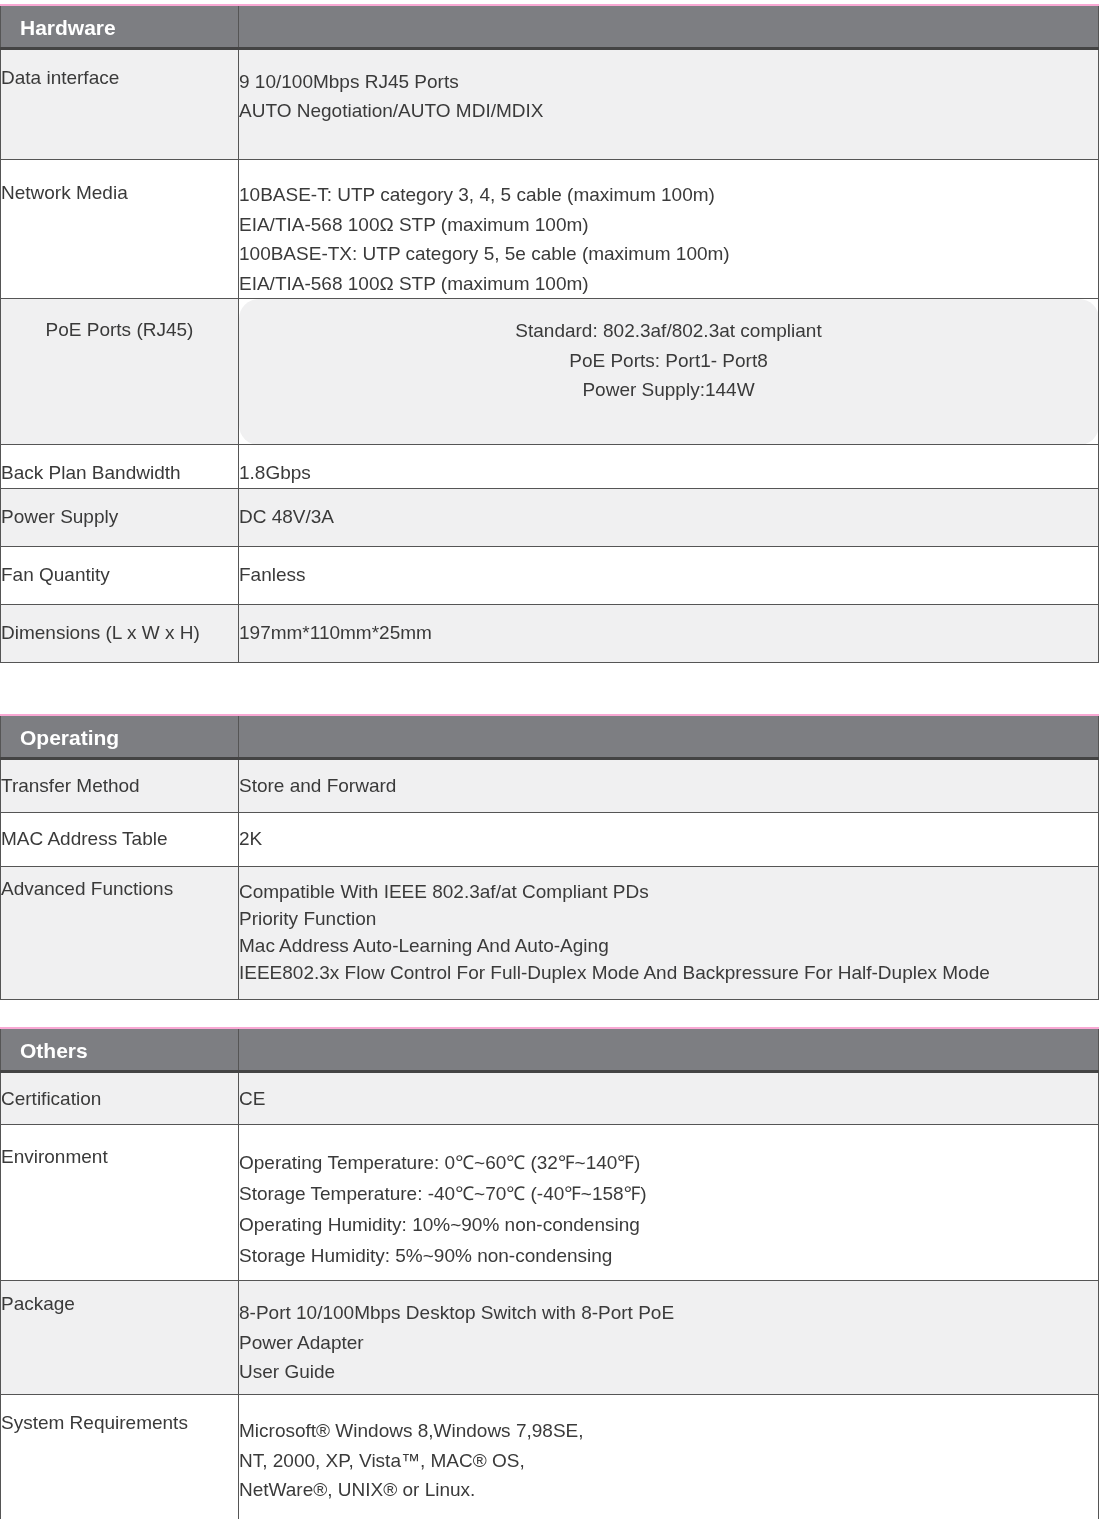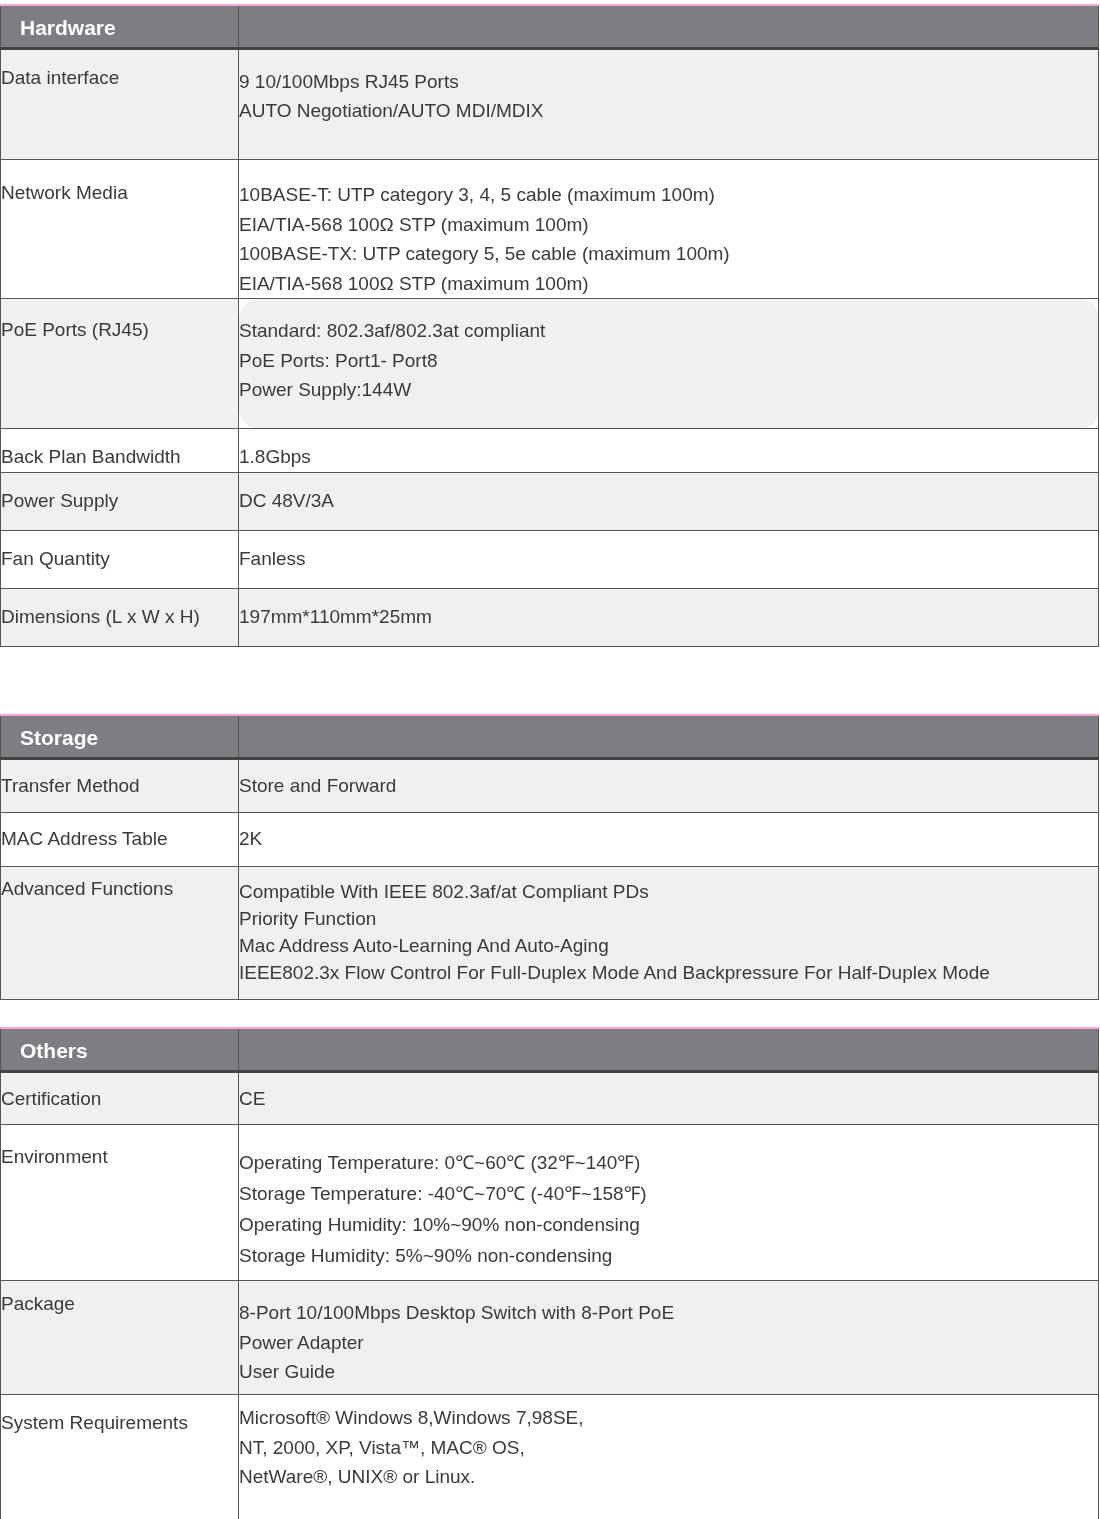--- a/index.html
+++ b/index.html
@@ -39,21 +39,21 @@
   </tr>
   <tr class="row w" style="height:128px;">
     <td class="lbl" style="padding-top:22px;">Network Media</td>
     <td class="val" style="padding-top:20px;line-height:29.5px;">
       <span class="line">10BASE-T: UTP category 3, 4, 5 cable (maximum 100m)</span>
       <span class="line">EIA/TIA-568 100Ω STP (maximum 100m)</span>
       <span class="line">100BASE-TX: UTP category 5, 5e cable (maximum 100m)</span>
       <span class="line">EIA/TIA-568 100Ω STP (maximum 100m)</span>
     </td>
   </tr>
-  <tr class="row g" style="height:130px;">
+  <tr class="row g" style="height:146px;text-align:center;">
     <td class="lbl" style="padding-top:20px;">PoE Ports (RJ45)</td>
     <td class="val" style="padding-top:17px;line-height:29.5px;border-radius:20px;">
       <span class="line">Standard: 802.3af/802.3at compliant</span>
       <span class="line">PoE Ports: Port1- Port8</span>
       <span class="line">Power Supply:144W</span>
     </td>
   </tr>
   <tr class="row w" style="height:44px;">
     <td class="lbl" style="padding-top:17px;">Back Plan Bandwidth</td>
     <td class="val" style="padding-top:17px;">1.8Gbps</td>
@@ -74,21 +74,21 @@
   </table>
 
 <table class="spec-table" style="top:714px;">
   <colgroup>
       <col class="c1">
       <col>
     </colgroup>
   <tbody>
       <tr class="hdr">
     <td>
-          <div class="t">Storage</div>
+          <div class="t">Operating</div>
         </td>
         <td></td>
   </tr>
   <tr class="row g" style="height:54px;">
     <td class="lbl" style="padding-top:15px;">Transfer Method</td>
     <td class="val" style="padding-top:15px;">Store and Forward</td>
   </tr>
   <tr class="row w" style="height:54px;">
     <td class="lbl" style="padding-top:15px;">MAC Address Table</td>
     <td class="val" style="padding-top:15px;">2K</td>
@@ -133,20 +133,20 @@
   <tr class="row g" style="height:114px;">
     <td class="lbl" style="padding-top:12px;">Package</td>
     <td class="val" style="padding-top:17px;line-height:29.5px;">
       <span class="line">8-Port 10/100Mbps Desktop Switch with 8-Port PoE</span>
       <span class="line">Power Adapter</span>
       <span class="line">User Guide</span>
     </td>
   </tr>
   <tr class="row w" style="height:126px;">
     <td class="lbl" style="padding-top:17px;">System Requirements</td>
-    <td class="val" style="padding-top:8px;line-height:29.5px;">
+    <td class="val" style="padding-top:21px;line-height:29.5px;">
       <span class="line">Microsoft® Windows 8,Windows 7,98SE,</span>
       <span class="line">NT, 2000, XP, Vista™, MAC® OS,</span>
       <span class="line">NetWare®, UNIX® or Linux.</span>
     </td>
   </tr>
 </tbody>
   </table>
 
 </body></html>

